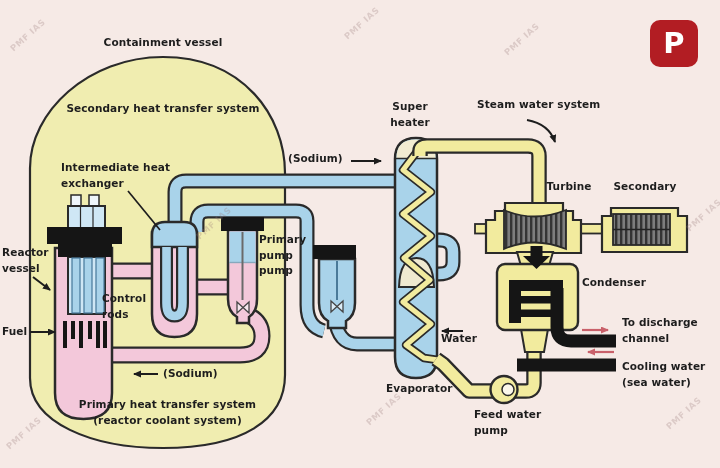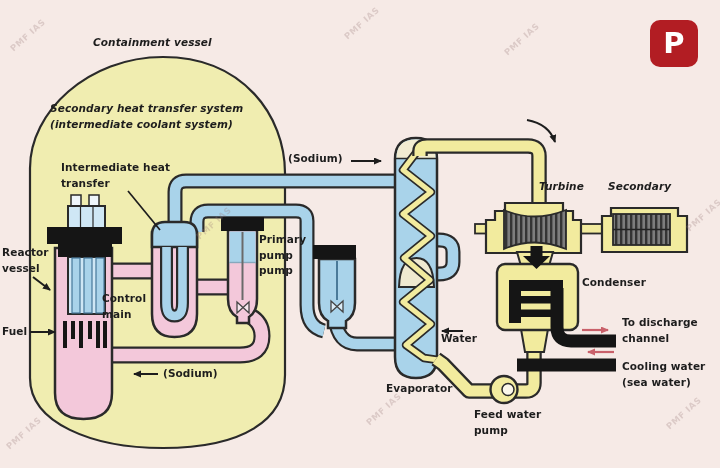--- a/index.html
+++ b/index.html
@@ -2,21 +2,21 @@
 <html><head>
 <meta charset="utf-8">
 <style>
   html,body{margin:0;padding:0;background:#ddd;}
   .stage{position:relative;width:720px;height:468px;overflow:hidden;
          background:#f6eae6;font-family:"DejaVu Sans",sans-serif;}
   .stage svg{position:absolute;left:0;top:0;}
   .lbl{position:absolute;font-weight:700;font-size:10.5px;line-height:15.5px;
        color:#1d1d1d;letter-spacing:.1px;white-space:nowrap;z-index:5;}
   .lbl span{display:block;}
-  .ctr{text-align:left;font-style:italic;}
+  .ctr{text-align:center;}
   .wm{position:absolute;font-size:8.5px;font-weight:700;color:rgba(150,120,120,.28);
       transform:rotate(-42deg);letter-spacing:.6px;white-space:nowrap;z-index:4;}
   .logo{position:absolute;left:650px;top:20px;width:48px;height:47px;
         background:#b21d23;border-radius:10px;display:flex;align-items:center;
         justify-content:center;z-index:6;}
   .logo span{color:#ffffff;font-size:29px;font-weight:800;line-height:1;
              font-family:"DejaVu Sans",sans-serif;}
 </style>
 </head>
 <body>
@@ -196,49 +196,57 @@
 
 <div class="logo">
   <span>P</span>
 </div>
 
 <div class="lbl ctr" style="left:93px;top:35px;width:140px">
   <span>Containment vessel</span>
 </div>
 <div class="lbl ctr" style="left:50px;top:101px;width:226px">
   <span>Secondary heat transfer system</span>
-  <span>(intermediate coolant system)</span>
 </div>
 <div class="lbl" style="left:61px;top:160px">
   <span>Intermediate heat</span>
-  <span>transfer</span>
+  <span>exchanger</span>
 </div>
 <div class="lbl" style="left:288px;top:151px">
   <span>(Sodium)</span>
 </div>
 <div class="lbl" style="left:2px;top:245px">
   <span>Reactor</span>
   <span>vessel</span>
 </div>
 <div class="lbl" style="left:2px;top:324px">
   <span>Fuel</span>
 </div>
 <div class="lbl" style="left:102px;top:291px">
   <span>Control</span>
-  <span>main</span>
+  <span>rods</span>
 </div>
 <div class="lbl" style="left:259px;top:232px">
   <span>Primary</span>
   <span>pump</span>
   <span>pump</span>
 </div>
 <div class="lbl" style="left:163px;top:366px">
   <span>(Sodium)</span>
 </div>
+<div class="lbl ctr" style="left:55px;top:397px;width:225px">
+  <span>Primary heat transfer system</span>
+  <span>(reactor coolant system)</span>
+</div>
+<div class="lbl ctr" style="left:382px;top:99px;width:56px">
+  <span>Super</span>
+  <span>heater</span>
+</div>
 <div class="lbl" style="left:477px;top:97px">
+  <span>Steam water system</span>
 </div>
 <div class="lbl ctr" style="left:539px;top:179px;width:60px">
   <span>Turbine</span>
 </div>
 <div class="lbl ctr" style="left:608px;top:179px;width:74px">
   <span>Secondary</span>
 </div>
 <div class="lbl" style="left:582px;top:275px">
   <span>Condenser</span>
 </div>

